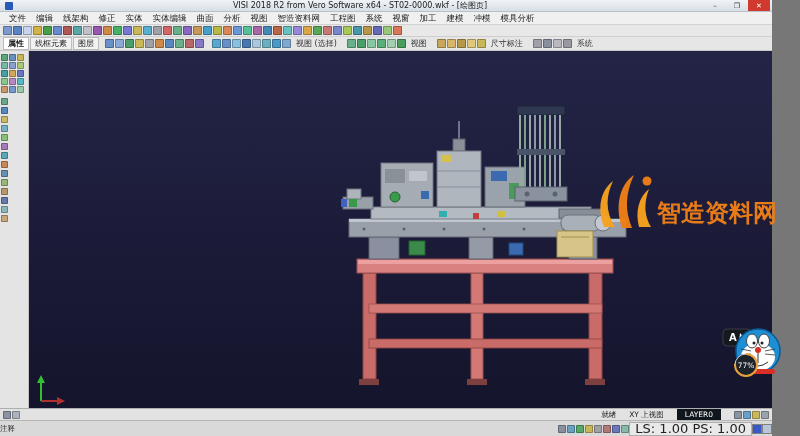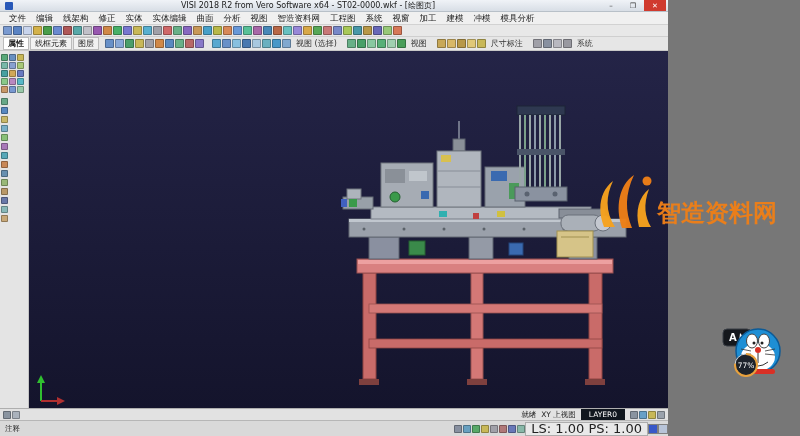--- a/index.html
+++ b/index.html
@@ -1,18 +1,18 @@
 <!DOCTYPE html>
 <html><head>
 <meta charset="utf-8">
 <style>
   *{box-sizing:border-box;margin:0;padding:0}
   html,body{width:800px;height:436px;overflow:hidden}
   body{font-family:"DejaVu Sans","Liberation Sans",sans-serif;background:#777}
-  .app{width:668px;height:436px;display:flex;flex-direction:column;background:#e6e6e6}
+  .app{width:772px;height:436px;display:flex;flex-direction:column;background:#e6e6e6}
   .titlebar{flex:0 0 12px;background:linear-gradient(#f0f3f7,#d8dee6);display:flex;align-items:center;padding:0 2px;font-size:8px;color:#1a1a1a;border-bottom:1px solid #b8c0c8}
   .app-icon{width:8px;height:8px;background:#2858b8;border-radius:1px;margin:0 3px;flex:0 0 auto}
   .title{flex:1;text-align:center;white-space:nowrap;overflow:hidden}
   .wc{display:flex;height:100%}
   .wbtn{width:22px;height:100%;display:flex;align-items:center;justify-content:center;font-size:7px;color:#333;cursor:default}
   .wbtn.close{background:#d03a2e;color:#fff}
   .menubar{flex:0 0 12px;background:#f0f0f0;border-bottom:1px solid #d2d2d2;display:flex;align-items:center;padding-left:4px}
   .mi{font-size:8.5px;padding:0 5px;line-height:12px;color:#1d1d1d;white-space:nowrap}
   .tbrow1{flex:0 0 12px;background:#e8e8e8;border-bottom:1px solid #cfcfcf;display:flex;align-items:center;gap:1px;padding-left:3px;overflow:hidden}
   .tbi{width:9px;height:9px;border:1px solid rgba(0,0,0,.28);border-radius:1px;display:inline-block;flex:0 0 auto}
@@ -23,27 +23,27 @@
   .groups{display:inline-flex;align-items:center}
   .grp{display:inline-flex;align-items:center;gap:1px;margin-right:8px}
   .glabel{font-size:8px;color:#333;margin:0 2px 0 4px;white-space:nowrap}
   .main{flex:1;display:flex;min-height:0}
   .leftrail{flex:0 0 28px;background:#e4e4e4;border-right:1px solid #c4c4c4;padding:3px 1px;display:flex;flex-direction:column;align-items:flex-start}
   .leftrail .tbi{width:7px;height:7px}
   .lgrid{display:flex;flex-wrap:wrap;gap:1px;width:26px}
   .lcol{display:flex;flex-direction:column;gap:2px;margin-top:5px}
   .viewport{flex:1;position:relative;background:linear-gradient(180deg,#242447 0%,#1b1b38 55%,#14142c 100%);cursor:crosshair}
   .viewport svg{position:absolute;inset:0}
-  .sbar1{flex:0 0 12px;background:#e2e2e2;border-top:1px solid #aeaeae;display:flex;align-items:center;font-size:8px;color:#222;padding:0 3px;gap:5px}
+  .sbar1{flex:0 0 12px;background:#e2e2e2;border-top:1px solid #aeaeae;display:flex;align-items:center;font-size:8px;color:#222;padding:0 3px;gap:13px}
   .spacer{flex:1}
   .s-txt{white-space:nowrap;font-size:7.5px}
   .layer-badge{background:#10161e;color:#fff;padding:0 8px;line-height:11px;font-size:7.5px}
   .s-icons{display:inline-flex;gap:1px}
   .s-icons .tbi{width:8px;height:8px}
-  .sbar2{flex:0 0 16px;background:#d9d9d9;border-top:1px solid #b6b6b6;display:flex;align-items:center;font-size:8px;color:#222;padding-left:5px;}
+  .sbar2{flex:0 0 16px;background:#d9d9d9;border-top:1px solid #b6b6b6;display:flex;align-items:center;font-size:8px;color:#222;}
   .s-field{border:1px solid #adadad;background:#e9e9e9;padding:0 5px;line-height:12px;font-size:13px;white-space:nowrap}
   .swatch{width:10px;height:10px;border:1px solid #808080;flex:0 0 auto}
   .sw-line{background:#3858c8}
   .sw-fill{background:#b8c4d8}
   .coords{display:flex;height:16px;margin-left:2px}
   .coord{background:#0a6a74;color:#fff;padding:0 7px;font-size:7.5px;display:flex;align-items:center;border-left:1px solid #118894;white-space:nowrap}
 </style>
 </head>
 <body>
 

